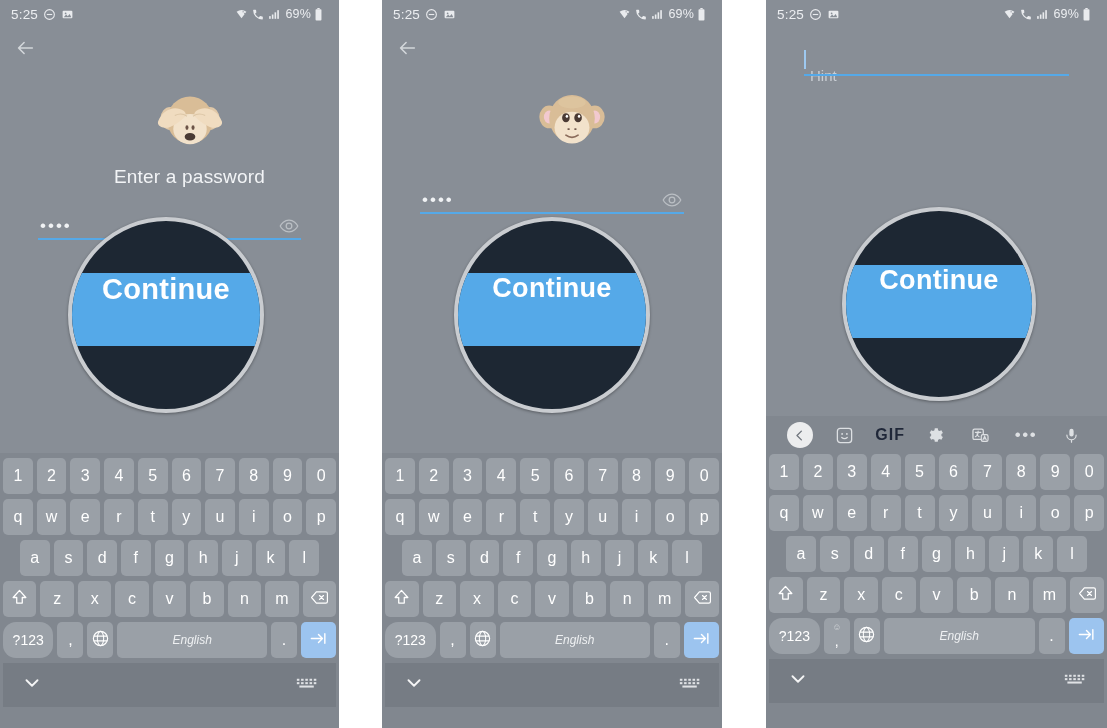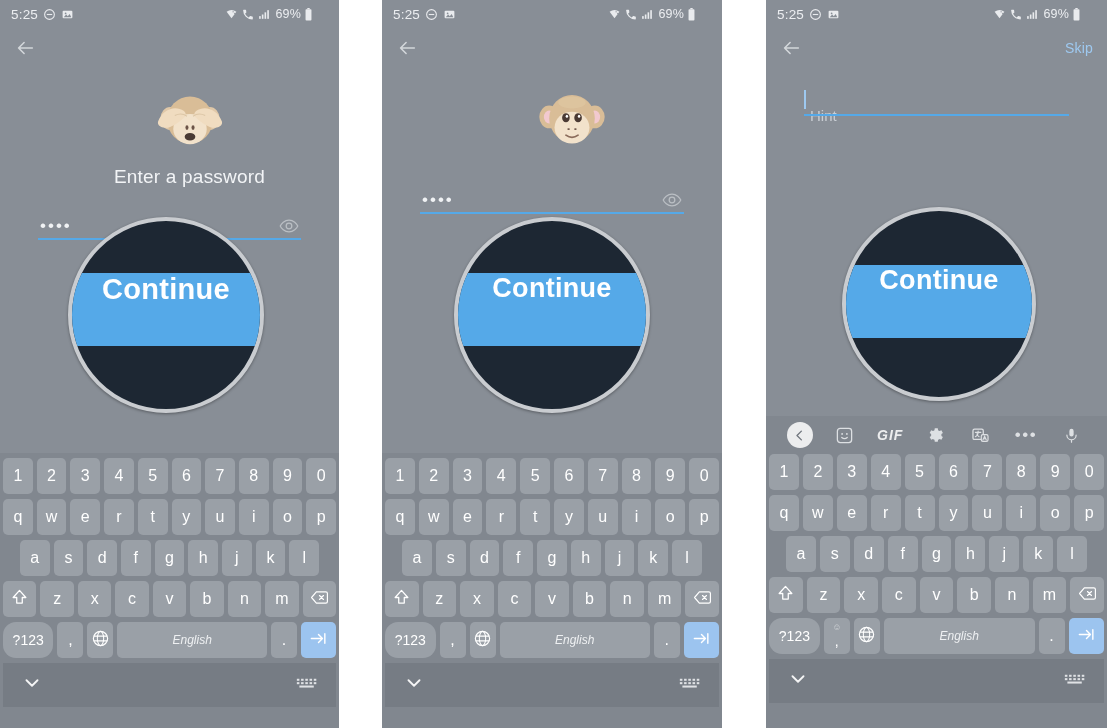--- a/index.html
+++ b/index.html
@@ -17,21 +17,21 @@
     overflow: hidden;
   }
   #panel-1 { left: 0px;   width: 339px; }
   #panel-2 { left: 382px; width: 340px; }
   #panel-3 { left: 766px; width: 341px; }
 
   
   .statusbar {
     position: relative; height: 28px;
     display: flex; align-items: center;
-    padding: 0 26px 0 11px;
+    padding: 0 16px 0 11px;
     color: #e9ebee; font-size: 13px; letter-spacing: .2px;
   }
   .sb-left { display:flex; align-items:center; gap:5px; }
   .sb-time { font-size: 13.5px; font-weight: 400; color:#eceef1; }
   .sb-right { margin-left:auto; display:flex; align-items:center; gap:2px; }
   .sb-batt-text { font-size:12.5px; color:#eceef1; margin:0 1px 0 2px; }
   .ic { display:inline-block; line-height:0; }
   .ic svg { display:block; }
 
   
@@ -106,21 +106,21 @@
     padding: 0 10px 0 8px; gap: 0;
   }
   .kb-toolbar .tb-item {
     flex: 1 1 0; display:flex; align-items:center; justify-content:center;
     opacity:.85;
   }
   .tb-back-circle {
     width:26px; height:26px; border-radius:50%;
     background:#ffffff; display:flex; align-items:center; justify-content:center;
   }
-  .gif-text { color:#ffffff; font-size:14px; font-weight:700; letter-spacing:1px;font-style:italic; }
+  .gif-text { color:#0f172a; font-size:16px; font-weight:700; letter-spacing:1px; }
   .tb-dots { color:#eef0f2; font-size:17px; letter-spacing:1.5px; line-height:8px; }
 
   .kb-row { display:flex; justify-content:center; gap:4px; margin-bottom:5px; }
   .key {
     background:#9aa0a7; border-radius:5px;
     height:36px; min-width:26px; flex:1 1 0;
     display:flex; align-items:center; justify-content:center;
     color:#ffffff; font-size:16px; font-weight:400;
     position:relative;
   }
@@ -567,26 +567,20 @@
         <span class="sb-batt-text">69%</span>
         <span class="ic">
             <svg width="9" height="13" viewBox="0 0 12 22">
               <rect x="4" y="0" width="4" height="2" fill="#e9ebee"></rect>
               <rect x="1" y="2" width="10" height="19" rx="1.5" fill="#e9ebee"></rect>
             </svg>
           </span>
       </div>
     </div>
 
-    <div class="appbar">
-      <span class="back-arrow"><svg width="22" height="22" viewBox="0 0 24 24">
-            <path d="M20 12H5M11 6l-6 6 6 6" fill="none" stroke="#e4e7ea" stroke-width="1.7" stroke-linecap="round" stroke-linejoin="round"></path>
-          </svg></span>
-      <span class="skip-link">Skip</span>
-    </div>
 
 
     <div class="field" style="margin-top:22px;">
       <span class="caret"></span>
       <span class="hint-ph" style="left:6px;">Hint</span>
       <div class="underline"></div>
     </div>
 
     <div class="magnifier" style="left:76px; top:207px; width:194px; height:194px;">
       <div class="mag-band" style="top:54px; height:73px;">

